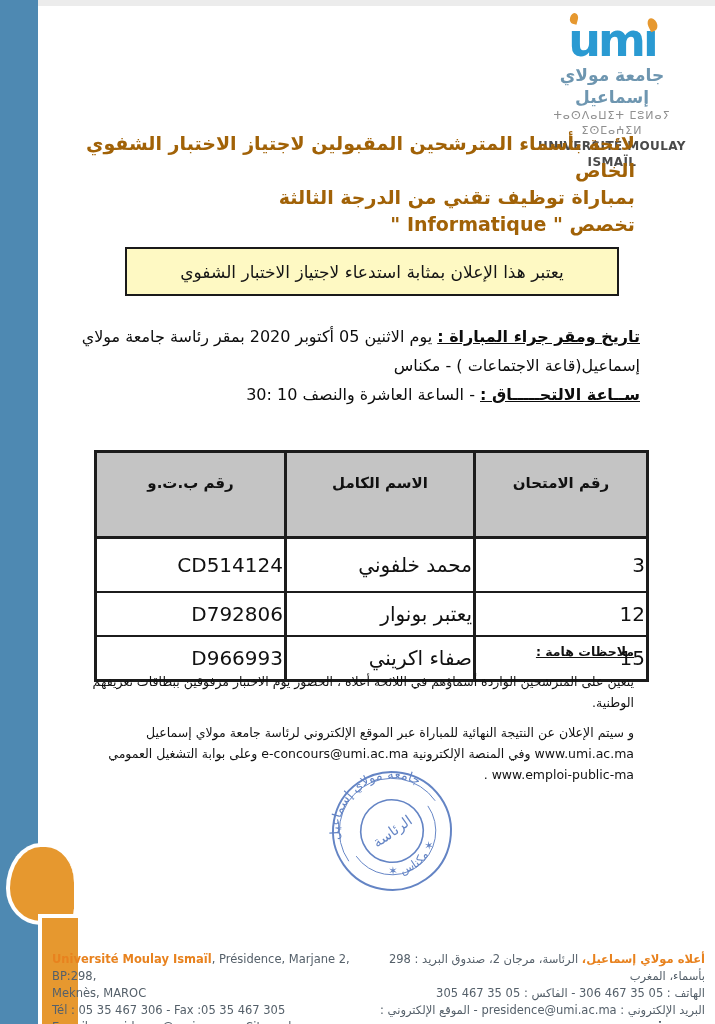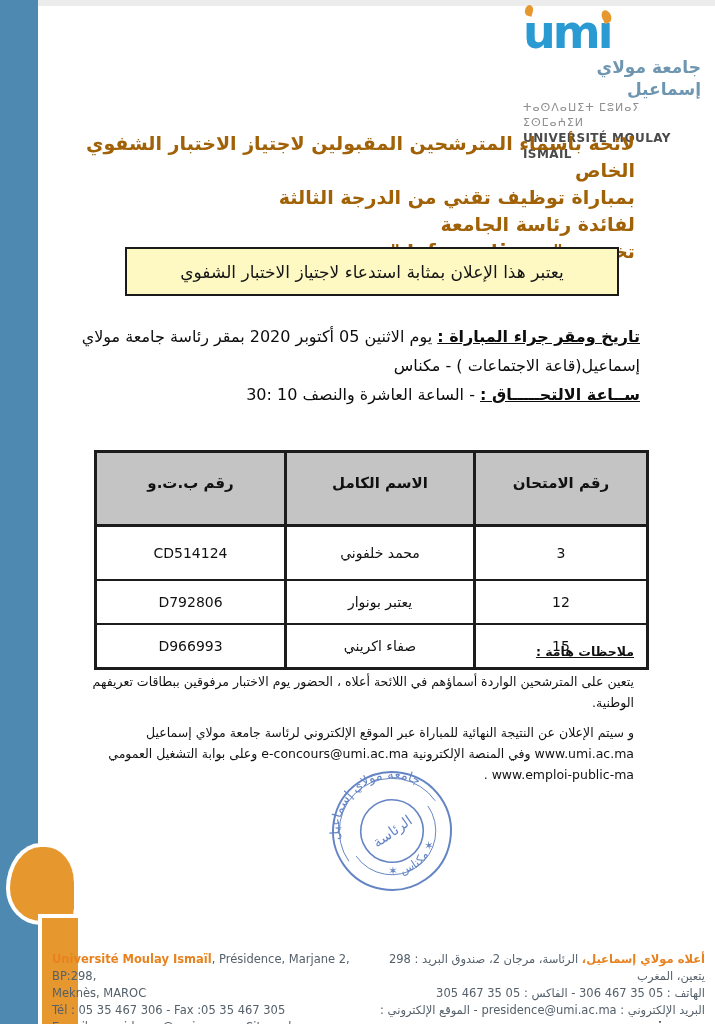--- a/index.html
+++ b/index.html
@@ -8,21 +8,21 @@
   .scan-top{position:absolute;left:38px;top:0;right:0;height:6px;background:#dcdcdc;opacity:.55;}
 
   
   .blue-bar{position:absolute;left:0;top:0;width:38px;height:1024px;background:#4e89b2;}
   .orange-balloon{position:absolute;left:6px;top:843px;width:64px;height:74px;background:#e6982f;
         border:4px solid #fff;border-right:none;border-radius:55% 45% 14% 55% / 60% 52% 22% 48%;}
   .orange-stem{position:absolute;left:38px;top:914px;width:36px;height:110px;background:#e6982f;
         border-left:4px solid #fff;border-top:4px solid #fff;}
 
   
-  .logo{position:absolute;right:14px;top:8px;width:178px;}
+  .logo{position:absolute;right:14px;top:16px;width:178px;text-align:center;}
   .wordmark{position:relative;display:inline-block;font-weight:900;font-size:46px;line-height:48px;
         color:#2a9ad2;letter-spacing:-3px;font-family:"DejaVu Sans", sans-serif;}
   .flame{position:absolute;right:-1px;top:2px;width:9px;height:13px;background:#e6982f;
         border-radius:50% 50% 50% 0;transform:rotate(-25deg);}
   .curl{position:absolute;left:2px;top:-3px;width:8px;height:11px;background:#e6982f;
         border-radius:50% 50% 0 50%;transform:rotate(15deg);}
   .logo-ar{font-size:17px;font-weight:bold;color:#6e96b0;line-height:22px;}
   .logo-tif{font-size:11px;color:#8f8f8f;letter-spacing:1px;line-height:15px;}
   .logo-fr{font-size:12px;font-weight:bold;color:#4a4a4a;letter-spacing:.4px;line-height:16px;}
 
@@ -41,22 +41,22 @@
   .lbl{font-weight:bold;text-decoration:underline;}
   .ltr{direction:ltr;unicode-bidi:isolate;}
 
   
   table.cand{position:absolute;top:450px;left:94px;width:543px;border-collapse:collapse;
         direction:rtl;table-layout:fixed;}
   table.cand,table.cand th,table.cand td{border:2px solid #1c1c1c;}
   table.cand{border:3px solid #1c1c1c;}
   table.cand th,table.cand td{border-left-width:3px;border-right-width:3px;}
   table.cand th{background:#c4c4c4;height:58px;font-size:15px;font-weight:600;
-        vertical-align:middle;padding-bottom:12px;border-bottom-width:3px;}
-  table.cand td{height:40px;text-align:center;font-size:14px;vertical-align:middle;}
+        vertical-align:middle;padding-bottom:24px;border-bottom-width:3px;}
+  table.cand td{height:40px;font-size:20px;vertical-align:middle;}
   tr.row-first td{height:50px;}
   .col-exam{width:168px;} .col-name{width:184px;} .col-cin{width:185px;}
 
   
   .notes{position:absolute;top:641px;left:70px;width:570px;direction:rtl;text-align:right;color:#111;}
   .notes-title{font-size:16px;font-weight:bold;text-decoration:underline;margin:0 0 12px 0;}
   .notes p{margin:0 6px 9px 0;font-size:12.5px;line-height:21px;}
 
   
   .stamp{position:absolute;left:316px;top:764px;width:152px;height:134px;opacity:.88;}
@@ -85,21 +85,20 @@
       <i class="flame"></i>
     </div>
     <div class="logo-ar" dir="rtl">جامعة مولاي إسماعيل</div>
     <div class="logo-tif">ⵜⴰⵙⴷⴰⵡⵉⵜ ⵎⵓⵍⴰⵢ ⵉⵙⵎⴰⵄⵉⵍ</div>
     <div class="logo-fr">UNIVERSITÉ MOULAY ISMAÏL</div>
   </div>
 
   <div class="doc-title">
     <div>لائحة بأسماء المترشحين المقبولين لاجتياز الاختبار الشفوي الخاص</div>
     <div>بمباراة توظيف تقني من الدرجة الثالثة</div>
-    <div>لفائدة رئاسة الجامعة</div>
     <div>تخصص " Informatique "</div>
   </div>
 
   <div class="notice-box">
     <span>يعتبر هذا الإعلان بمثابة استدعاء لاجتياز الاختبار الشفوي</span>
   </div>
 
   <div class="schedule">
     <span class="lbl">تاريخ ومقر جراء المباراة :</span>
     <span>يوم الاثنين 05 أكتوبر 2020 بمقر رئاسة جامعة مولاي</span><br>
@@ -160,17 +159,17 @@
 
   <div class="footer-fr">
     <span class="org">Université Moulay Ismaïl</span><span>, Présidence, Marjane 2, BP:298,</span><br>
     <span>Meknès, MAROC</span><br>
     <span>Tél : 05 35 467 306 - Fax :05 35 467 305</span><br>
     <span>E-mail : presidence@umi.ac.ma - Site web : </span>
   </div>
 
   <div class="footer-ar">
     <span class="org">أعلاه مولاي إسماعيل،</span><span> الرئاسة، مرجان 2، صندوق البريد : 298</span><br>
-    <span>يتعين، المغرب</span><br>
+    <span>بأسماء، المغرب</span><br>
     <span>الهاتف : 05 35 467 306 - الفاكس : 05 35 467 305</span><br>
     <span>البريد الإلكتروني : presidence@umi.ac.ma - الموقع الإلكتروني : </span><span class="bold ltr">www.umi.ac.ma</span>
   </div>
 </div>
 
 </body></html>

